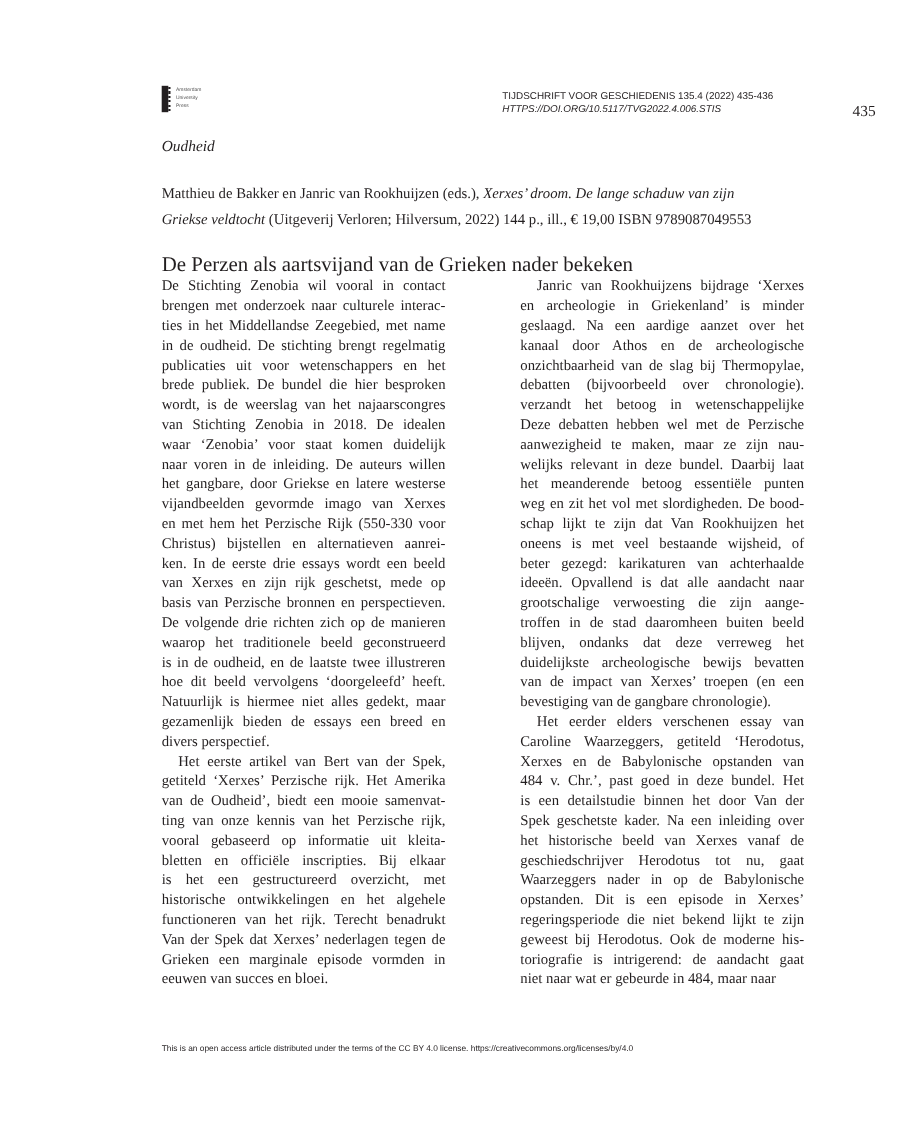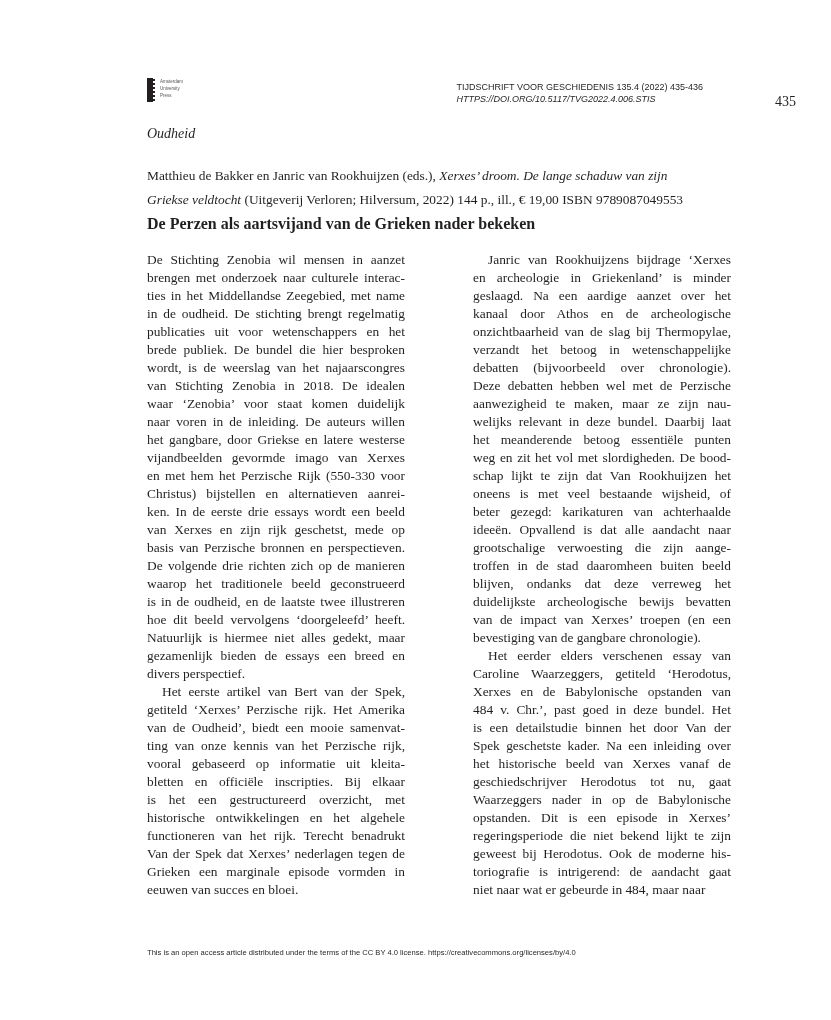--- a/index.html
+++ b/index.html
@@ -13,21 +13,21 @@
   }
   .logo-text { margin-left: 7px; font-family: "Liberation Sans", sans-serif; font-size: 4.5px; line-height: 7px; color: #555; }
 
   .journal { position: absolute; right: 128px; top: 81px; text-align: left; font-family: "Liberation Sans", sans-serif; font-size: 9px; line-height: 12px; color: #231f20; }
   .journal .doi { font-style: italic; }
   .page-number { position: absolute; left: 775px; top: 94px; font-family: "Liberation Serif", serif; font-size: 14px; color: #231f20; }
 
   .section { position: absolute; left: 147px; top: 126px; font-family: "Liberation Serif", serif; font-style: italic; font-size: 14px; }
   .citation { position: absolute; left: 147px; top: 164px; width: 560px; font-family: "Liberation Serif", serif; font-size: 13.4px; line-height: 24px; }
   .citation i { font-style: italic; }
-  .heading { position: absolute; left: 147px; top: 215px; font-family: "Liberation Serif", serif; font-weight: bold; font-size: 16px; }
+  .heading { position: absolute; left: 147px; top: 230px; font-family: "Liberation Serif", serif; font-weight: normal; font-size: 19px; }
 
   .col { position: absolute; top: 251px; width: 258px; font-family: "Liberation Serif", serif; font-size: 13.4px; line-height: 18px; text-align: justify; }
   .col-left { left: 147px; }
   .col-right { left: 428px; margin-left: 45px; }
   .col .line { display: block; text-align: justify; text-align-last: justify; white-space: nowrap; }
   .col .line.last { text-align-last: left; }
 
   .footer { position: absolute; left: 147px; top: 947px; font-family: "Liberation Sans", sans-serif; font-size: 7.6px; line-height: 11px; color: #231f20; }
 </style>
 </head>
@@ -51,21 +51,21 @@
 <div class="section">Oudheid</div>
 
 <div class="citation">
   <span>Matthieu de Bakker en Janric van Rookhuijzen (eds.), </span><i>Xerxes’ droom. De lange schaduw van zijn</i><br>
   <i>Griekse veldtocht</i><span> (Uitgeverij Verloren; Hilversum, 2022) 144 p., ill., € 19,00 ISBN 9789087049553</span>
 </div>
 
 <div class="heading">De Perzen als aartsvijand van de Grieken nader bekeken</div>
 
 <div class="col col-left" id="col-left">
-    <span class="line">De Stichting Zenobia wil mensen in aanzet</span>
+    <span class="line">De Stichting Zenobia wil vooral in contact</span>
     <span class="line">brengen met onderzoek naar culturele interac-</span>
     <span class="line">ties in het Middellandse Zeegebied, met name</span>
     <span class="line">in de oudheid. De stichting brengt regelmatig</span>
     <span class="line">publicaties uit voor wetenschappers en het</span>
     <span class="line">brede publiek. De bundel die hier besproken</span>
     <span class="line">wordt, is de weerslag van het najaarscongres</span>
     <span class="line">van Stichting Zenobia in 2018. De idealen</span>
     <span class="line">waar ‘Zenobia’ voor staat komen duidelijk</span>
     <span class="line">naar voren in de inleiding. De auteurs willen</span>
     <span class="line">het gangbare, door Griekse en latere westerse</span>
@@ -94,22 +94,22 @@
     <span class="line">Van der Spek dat Xerxes’ nederlagen tegen de</span>
     <span class="line">Grieken een marginale episode vormden in</span>
     <span class="line last">eeuwen van succes en bloei.</span>
   </div>
 <div class="col col-right" id="col-right">
     <span class="line" style="padding-left: 15px;">Janric van Rookhuijzens bijdrage ‘Xerxes</span>
     <span class="line">en archeologie in Griekenland’ is minder</span>
     <span class="line">geslaagd. Na een aardige aanzet over het</span>
     <span class="line">kanaal door Athos en de archeologische</span>
     <span class="line">onzichtbaarheid van de slag bij Thermopylae,</span>
+    <span class="line">debatten (bijvoorbeeld over chronologie).</span>
     <span class="line">verzandt het betoog in wetenschappelijke</span>
-    <span class="line">debatten (bijvoorbeeld over chronologie).</span>
     <span class="line">Deze debatten hebben wel met de Perzische</span>
     <span class="line">aanwezigheid te maken, maar ze zijn nau-</span>
     <span class="line">welijks relevant in deze bundel. Daarbij laat</span>
     <span class="line">het meanderende betoog essentiële punten</span>
     <span class="line">weg en zit het vol met slordigheden. De bood-</span>
     <span class="line">schap lijkt te zijn dat Van Rookhuijzen het</span>
     <span class="line">oneens is met veel bestaande wijsheid, of</span>
     <span class="line">beter gezegd: karikaturen van achterhaalde</span>
     <span class="line">ideeën. Opvallend is dat alle aandacht naar</span>
     <span class="line">grootschalige verwoesting die zijn aange-</span>

